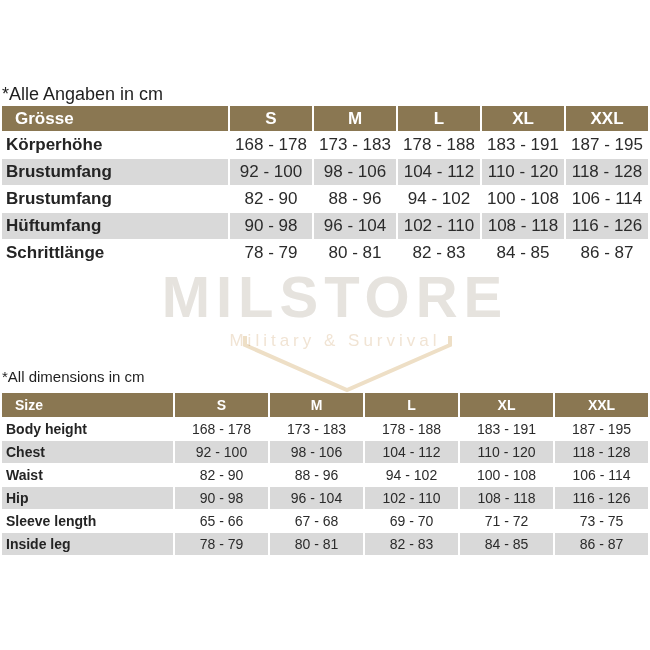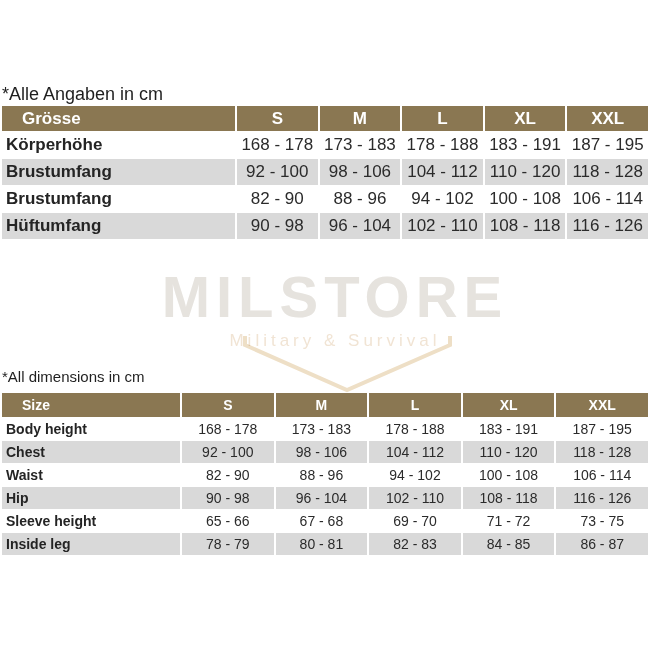--- a/index.html
+++ b/index.html
@@ -18,21 +18,21 @@
   }
   .tbl-de{top:105px;font-size:17px;}
   .tbl-en{top:392px;font-size:14px;}
 
   table.size-tbl thead th{
     background:#8a7752;color:#ffffff;font-weight:700;text-align:center;
     padding:0;vertical-align:middle;
   }
   .tbl-de thead th{height:25px;}
   .tbl-en thead th{height:24px;}
-  table.size-tbl thead th:first-child{text-align:left;padding-left:20px;}
+  table.size-tbl thead th:first-child{text-align:left;padding-left:13px;}
   .tbl-de thead th:first-child{width:213px;}
   .tbl-en thead th:first-child{width:158px;}
 
   table.size-tbl tbody th{
     font-weight:700;text-align:left;padding:0 0 0 4px;vertical-align:middle;color:#242424;margin-left:12px;
   }
   table.size-tbl tbody td{
     font-weight:400;text-align:center;padding:0;vertical-align:middle;color:#2b2b2b;
   }
   .tbl-de tbody th,.tbl-de tbody td{height:26px;}
@@ -99,20 +99,28 @@
           <td>106 - 114</td>
         </tr>
         <tr>
           <th>Hüftumfang</th>
           <td>90 - 98</td>
           <td>96 - 104</td>
           <td>102 - 110</td>
           <td>108 - 118</td>
           <td>116 - 126</td>
         </tr>
+        <tr>
+          <th>Schrittlänge</th>
+          <td>78 - 79</td>
+          <td>80 - 81</td>
+          <td>82 - 83</td>
+          <td>84 - 85</td>
+          <td>86 - 87</td>
+        </tr>
       </tbody>
     </table>
 
   <div class="note note-en">*All dimensions in cm</div>
 
   <table class="size-tbl tbl-en">
       <thead>
         <tr>
           <th>Size</th>
           <th>S</th>
@@ -149,21 +157,21 @@
         </tr>
         <tr>
           <th>Hip</th>
           <td>90 - 98</td>
           <td>96 - 104</td>
           <td>102 - 110</td>
           <td>108 - 118</td>
           <td>116 - 126</td>
         </tr>
         <tr>
-          <th>Sleeve height</th>
+          <th>Sleeve length</th>
           <td>65 - 66</td>
           <td>67 - 68</td>
           <td>69 - 70</td>
           <td>71 - 72</td>
           <td>73 - 75</td>
         </tr>
         <tr>
           <th>Inside leg</th>
           <td>78 - 79</td>
           <td>80 - 81</td>

